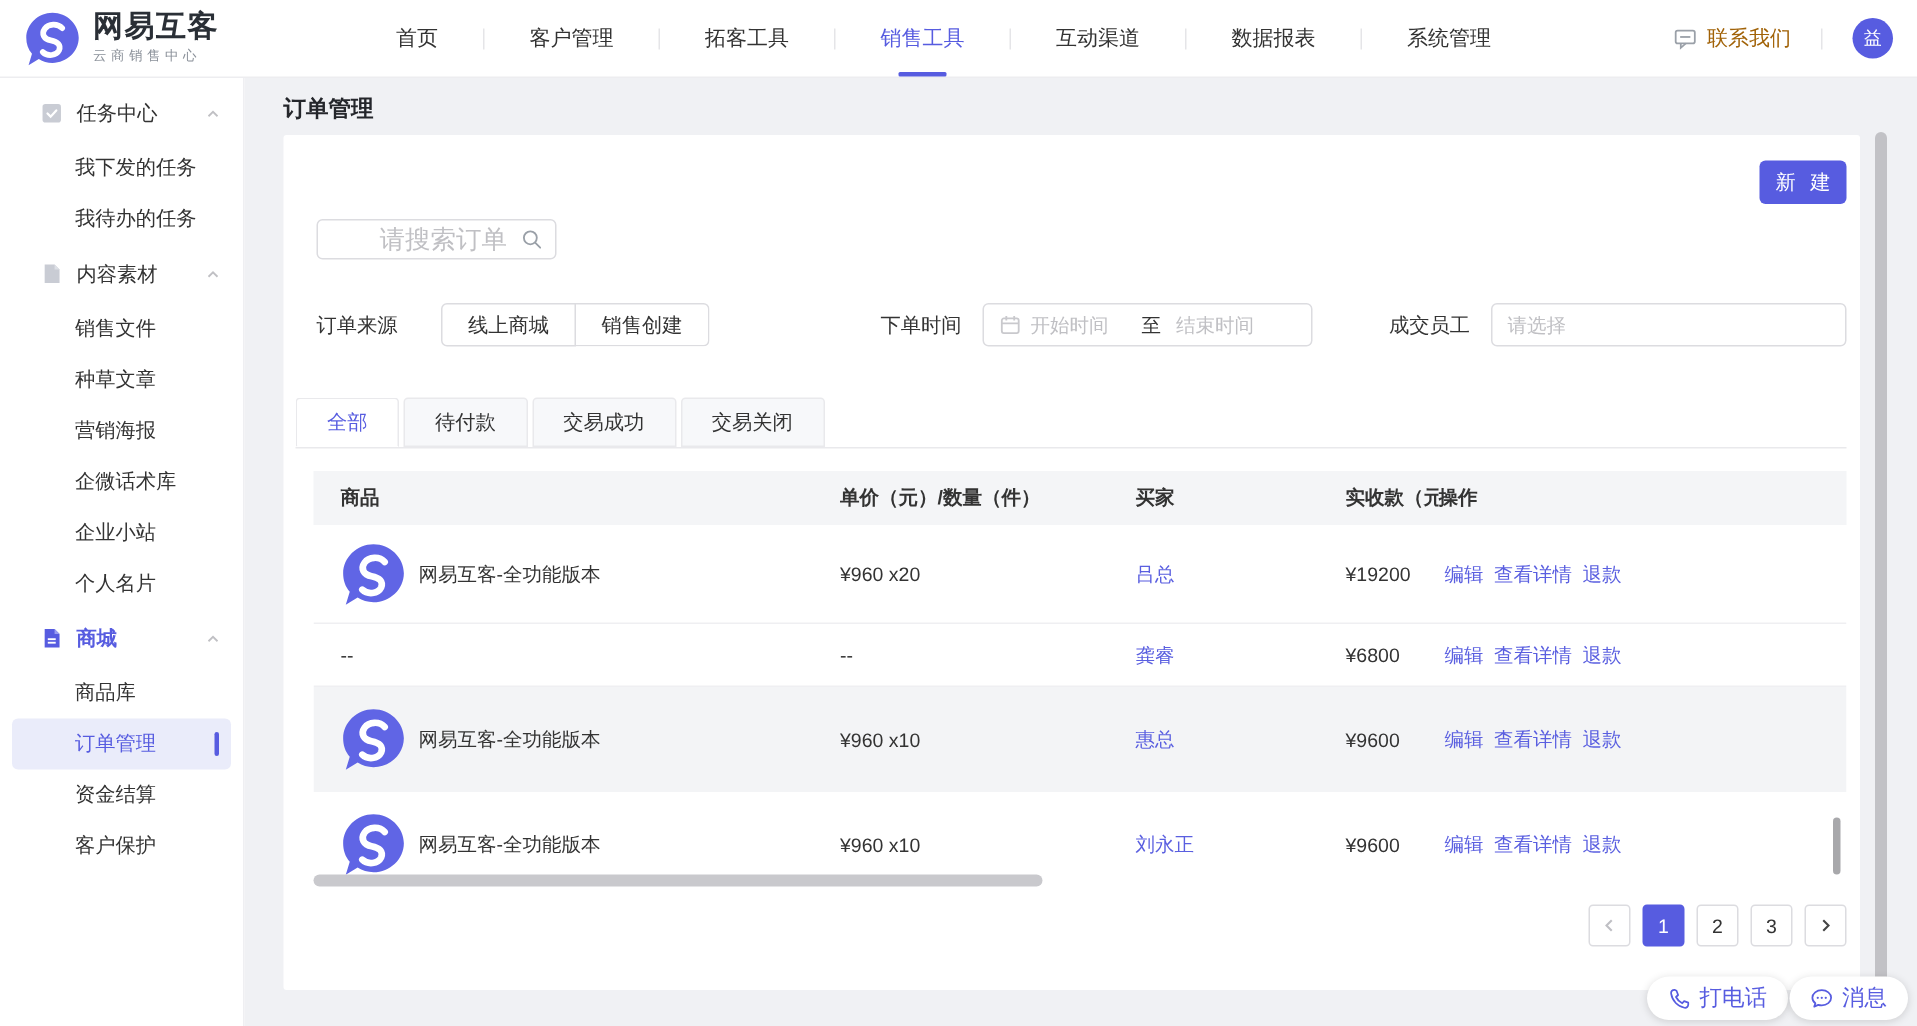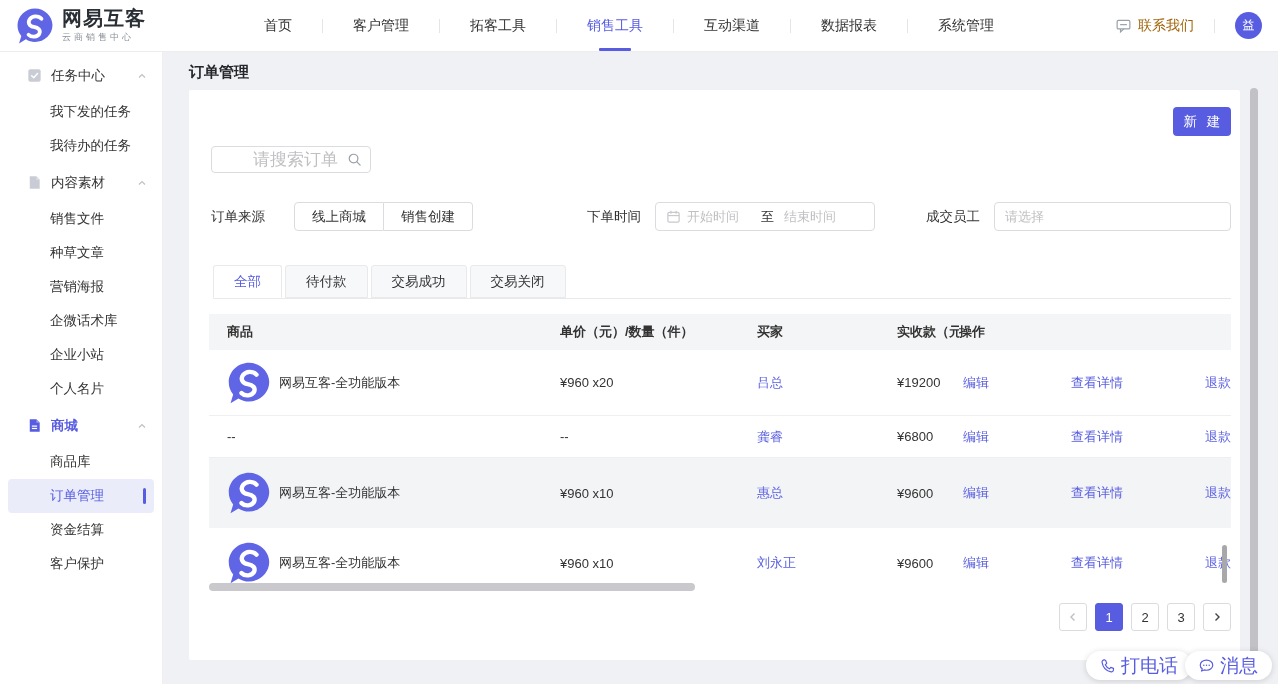--- a/index.html
+++ b/index.html
@@ -53,54 +53,54 @@
   .seg-btn:first-child { border-radius:4px 0 0 4px; }
   .seg-btn:last-child { border-radius:0 4px 4px 0; border-left:none; }
   .lbl-time { margin-left:114px; }
   .date-range { margin-left:14px; width:220px; height:29px; border:1px solid #dcdce0; border-radius:4px; display:flex; align-items:center; padding:0 10px; }
   .date-range .ph { color:#c0c0c4; font-size:13px; }
   .date-range .to { color:#333; font-size:13px; margin:0 10px 0 22px; }
   .date-range svg { margin-right:6px; }
   .lbl-staff { margin-left:51px; }
   .select-box { margin-left:14px; flex:1; height:29px; border:1px solid #dcdce0; border-radius:4px; display:flex; align-items:center; padding:0 10px; color:#c0c0c4; font-size:13px; cursor:pointer; }
 
-  .tabs { position:absolute; left:24px; top:175px; right:9px; height:34px; display:flex; border-bottom:1px solid #e9e9ec; }
+  .tabs { position:absolute; left:8px; top:175px; right:9px; height:34px; display:flex; border-bottom:1px solid #e9e9ec; }
   .tab { height:33px; margin-right:3px; padding:0 20px; display:flex; align-items:center; font-size:13.5px; background:#f7f8fa; border:1px solid #e9e9ec; border-radius:3px 3px 0 0; color:#333; cursor:pointer; margin-bottom:-1px; }
   .tab.active { background:#fff; color:#575ce0; border-bottom-color:#fff; }
 
   
   .table { position:absolute; left:20px; top:224px; right:9px; }
   .t-grid { display:grid; grid-template-columns:333px 197px 140px 62px 1fr; align-items:center; padding-left:18px; }
   .t-head { height:36px; background:#f4f5f7; font-weight:bold; font-size:13px; color:#333; }
   .t-head .cell { overflow:hidden; white-space:nowrap; }
   .t-body { height:241px; overflow:hidden; position:relative; }
   .t-row { font-size:13px; border-bottom:1px solid #efeff2; }
   .t-row.h66 { height:66px; } .t-row.h42 { height:42px; } .t-row.h70 { height:70px; border-bottom:none; }
   .t-row.hl { background:#f3f4f6; }
   .prod-cell { display:flex; align-items:center; }
   .prod-img { width:44px; height:44px; margin-right:8px; flex:0 0 auto; }
   .buyer { color:#5a5fe0; cursor:pointer; }
-  .actions { display:flex; gap:7px; padding-left:4px;justify-content:space-between; }
+  .actions { display:flex; gap:7px; padding-left:4px; }
   .actions span { color:#5a5fe0; cursor:pointer; white-space:nowrap; }
 
   .hscroll { position:absolute; left:20px; top:493px; width:486px; height:8px; background:#c9c9cd; border-radius:4px; }
   .vscroll-inner { position:absolute; right:13px; top:455px; width:5px; height:38px; background:#a8a8ab; border-radius:3px; }
 
   
   .pagination { position:absolute; right:9px; top:513px; display:flex; gap:8px; }
   .pg { width:28px; height:28px; border:1px solid #dcdce0; border-radius:3px; background:#fff; display:flex; align-items:center; justify-content:center; font-size:13px; color:#333; cursor:pointer; }
   .pg.current { background:#575ce0; border-color:#575ce0; color:#fff; }
   .pg.disabled { cursor:default; }
 
   
   .vscroll-outer-track { position:absolute; top:52px; right:20px; width:8px; bottom:0; }
   .vscroll-outer { position:absolute; top:36px; width:8px; height:578px; background:#c2c2c6; border-radius:4px; }
 
   
-  .float-btn { position:absolute; height:29px; background:#fff; border-radius:15px; box-shadow:0 1px 6px rgba(0,0,0,.15); display:flex; align-items:center; padding:0 14px; color:#575ce0; font-size:19px; cursor:pointer; z-index:40; }
+  .float-btn { position:absolute; height:29px; background:#fff; border-radius:15px; box-shadow:0 1px 6px rgba(0,0,0,.15); display:flex; align-items:center; padding:0 14px; color:#575ce0; font-size:15px; cursor:pointer; z-index:40; }
   .float-btn svg { margin-right:6px; }
   .float-call { right:86px; bottom:4px; }
   .float-msg { right:6px; bottom:4px; }
 </style>
 </head>
 <body>
 
 <div class="navbar">
   <div class="logo">
     <svg class="logo-icon" viewBox="0 0 100 100">

